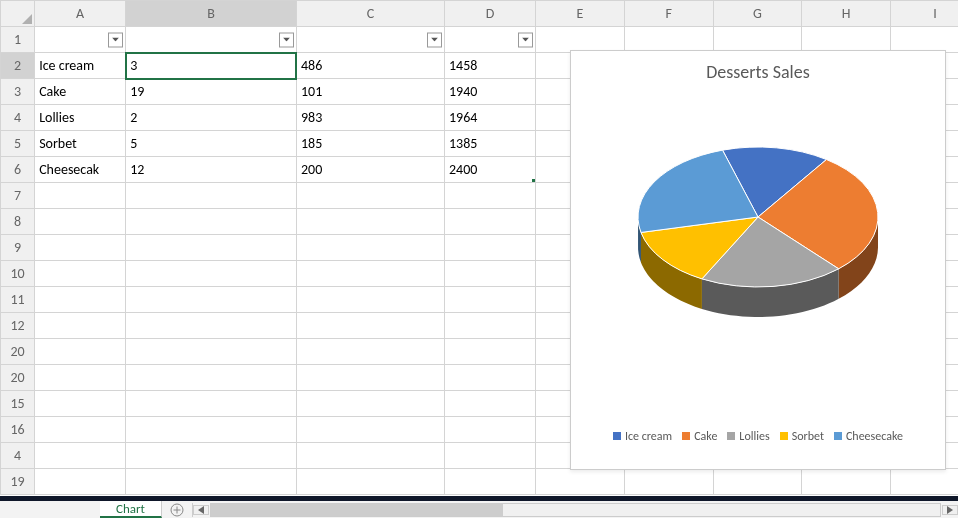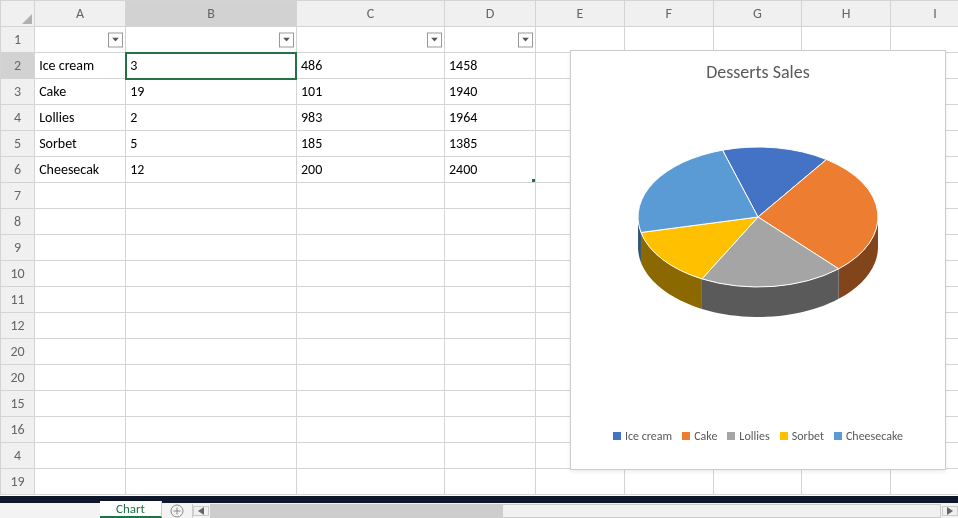--- a/index.html
+++ b/index.html
@@ -138,23 +138,23 @@
     left:0; right:0;
   }
   .legend-item { display: flex; align-items: center; gap: 4px; }
   .swatch { width: 8px; height: 8px; }
 
   .tabbar {
     position: absolute;
     left: 0; right: 0; bottom: 0;
     height: 22px;
     background: #f3f3f3;
-    border-top: 7px solid #0f172a;
+    border-top: 5px solid #0f172a;
     display: flex;
-    align-items: flex-end;
+    align-items: center;
   }
   .tab-spacer { width: 100px; border-right:1px solid #ccc;}
   .tab {
     padding: 0 16px;
     display: flex;
     align-items: center;
     border-right: 1px solid #ccc;
     background: #fff;
     border-bottom: 2px solid #217346;
     color: #217346;

